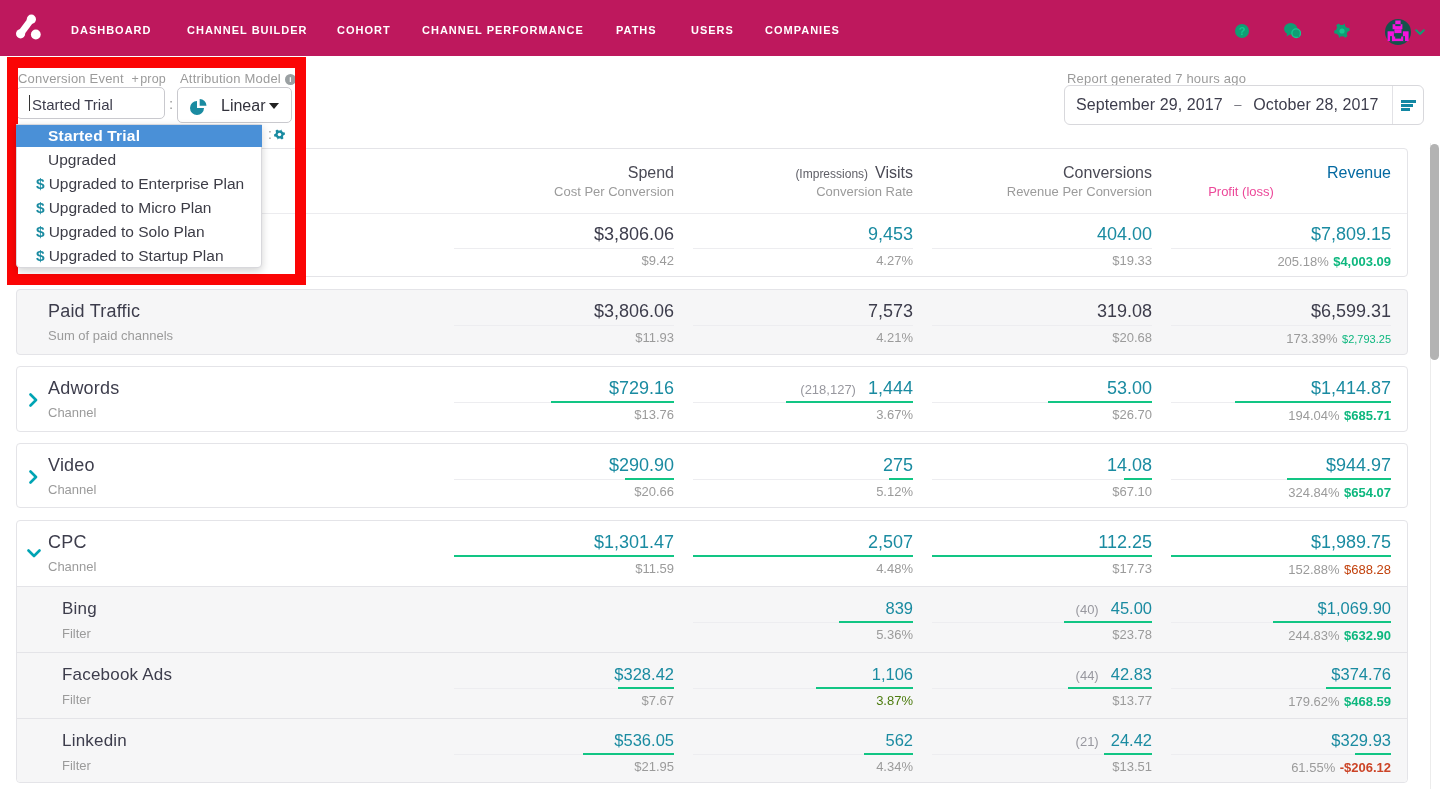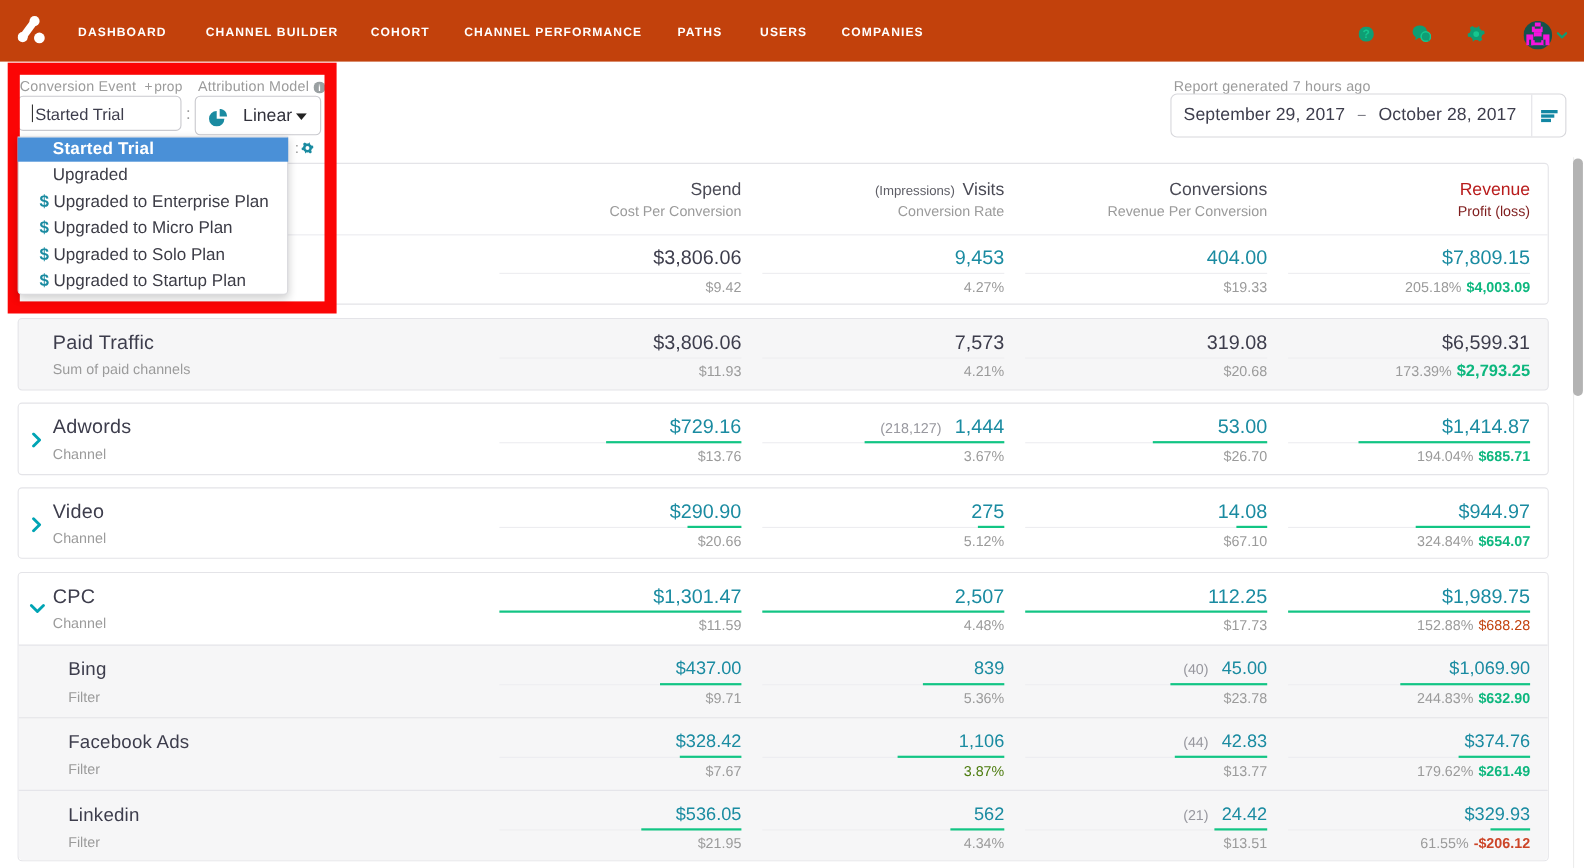--- a/index.html
+++ b/index.html
@@ -1,18 +1,18 @@
 <!DOCTYPE html>
 <html><head><meta charset="utf-8"><style>
 *{margin:0;padding:0;box-sizing:border-box}
 html,body{width:1440px;height:789px;overflow:hidden}
 body{font-family:"Liberation Sans",sans-serif;background:#fff;position:relative}
 .card{position:absolute;left:16px;width:1392px;background:#fff;border:1px solid #e4e4e8;border-radius:4px}
 </style></head><body>
-<div style="position:absolute;left:0;top:0;width:1440px;height:56px;background:#c2410c">
+<div style="position:absolute;left:0;top:0;width:1440px;height:56px;background:#be185d">
 <svg style="position:absolute;left:16px;top:14px" width="26" height="26" viewBox="0 0 26 26">
 <circle cx="4.6" cy="19.8" r="4.6" fill="#fff"></circle>
       <circle cx="15.4" cy="5.2" r="4.6" fill="#fff"></circle>
 <line x1="4.6" y1="19.8" x2="15.4" y2="5.2" stroke="#fff" stroke-width="6.8"></line>
 <circle cx="19.8" cy="20.5" r="4.9" fill="#fff"></circle>
     </svg>
 <div style="position:absolute;left:71px;top:24px;font-size:11px;font-weight:bold;letter-spacing:1.0px;color:#fff">DASHBOARD</div>
 <div style="position:absolute;left:187px;top:24px;font-size:11px;font-weight:bold;letter-spacing:1.0px;color:#fff">CHANNEL BUILDER</div>
 <div style="position:absolute;left:337px;top:24px;font-size:11px;font-weight:bold;letter-spacing:1.0px;color:#fff">COHORT</div>
 <div style="position:absolute;left:422px;top:24px;font-size:11px;font-weight:bold;letter-spacing:1.0px;color:#fff">CHANNEL PERFORMANCE</div>
@@ -84,22 +84,22 @@
 <div style="position:absolute;left:1401px;top:100px;width:15px;height:2.5px;background:#1287a3"></div>
 <div style="position:absolute;left:1401px;top:104px;width:12px;height:2.5px;background:#1287a3"></div>
 <div style="position:absolute;left:1401px;top:108px;width:9px;height:2.5px;background:#1287a3"></div>
 <div class="card" style="top:148px;height:129px">
 <div style="position:absolute;left:357px;top:14px;width:300px;text-align:right;white-space:nowrap;line-height:20px"><span style="font-size:16px;color:#4a4a55">Spend</span></div>
 <div style="position:absolute;left:357px;top:35px;width:300px;text-align:right;font-size:13px;color:#9b9b9b;line-height:16px">Cost Per Conversion</div>
 <div style="position:absolute;left:596px;top:14px;width:300px;text-align:right;white-space:nowrap;line-height:20px"><span style="font-size:12px;color:#5e5e66;margin-right:7px">(Impressions)</span><span style="font-size:16px;color:#4a4a55">Visits</span></div>
 <div style="position:absolute;left:596px;top:35px;width:300px;text-align:right;font-size:13px;color:#9b9b9b;line-height:16px">Conversion Rate</div>
 <div style="position:absolute;left:835px;top:14px;width:300px;text-align:right;white-space:nowrap;line-height:20px"><span style="font-size:16px;color:#4a4a55">Conversions</span></div>
 <div style="position:absolute;left:835px;top:35px;width:300px;text-align:right;font-size:13px;color:#9b9b9b;line-height:16px">Revenue Per Conversion</div>
-<div style="position:absolute;left:1074px;top:14px;width:300px;text-align:right;white-space:nowrap;line-height:20px"><span style="font-size:16px;color:#b91c1c">Revenue</span></div>
-<div style="position:absolute;left:1074px;top:35px;width:300px;text-align:right;font-size:13px;color:#7f1d1d;line-height:16px">Profit (loss)</div>
+<div style="position:absolute;left:1074px;top:14px;width:300px;text-align:right;white-space:nowrap;line-height:20px"><span style="font-size:16px;color:#0369a1">Revenue</span></div>
+<div style="position:absolute;left:1074px;top:35px;width:300px;text-align:center;font-size:13px;color:#ec4899;line-height:16px">Profit (loss)</div>
 <div style="position:absolute;left:0;top:64px;width:100%;height:1px;background:#ececef"></div>
 <div style="position:absolute;left:0;top:64px;width:100%;height:66px">
       <div style="position:absolute;left:437px;top:0;width:220px;height:100%">
         <div style="position:absolute;top:10px;right:0;white-space:nowrap;line-height:22px"><span style="font-size:18px;color:#3d3d4c">$3,806.06</span></div>
         <div style="position:absolute;top:35px;left:0;width:220px;height:1px;background:#ededf0"></div>
         <div style="position:absolute;top:40px;right:0;font-size:13px;color:#9b9b9b;line-height:16px">$9.42</div>
       </div>
       <div style="position:absolute;left:676px;top:0;width:220px;height:100%">
         <div style="position:absolute;top:10px;right:0;white-space:nowrap;line-height:22px"><span style="font-size:18px;color:#1a8ba1">9,453</span></div>
         <div style="position:absolute;top:35px;left:0;width:220px;height:1px;background:#ededf0"></div>
@@ -132,21 +132,21 @@
         <div style="position:absolute;top:40px;right:0;font-size:13px;color:#9b9b9b;line-height:16px">4.21%</div>
       </div>
       <div style="position:absolute;left:915px;top:0;width:220px;height:100%">
         <div style="position:absolute;top:10px;right:0;white-space:nowrap;line-height:22px"><span style="font-size:18px;color:#3d3d4c">319.08</span></div>
         <div style="position:absolute;top:35px;left:0;width:220px;height:1px;background:#ededf0"></div>
         <div style="position:absolute;top:40px;right:0;font-size:13px;color:#9b9b9b;line-height:16px">$20.68</div>
       </div>
       <div style="position:absolute;left:1154px;top:0;width:220px;height:100%">
         <div style="position:absolute;top:10px;right:0;white-space:nowrap;line-height:22px"><span style="font-size:18px;color:#3d3d4c">$6,599.31</span></div>
         <div style="position:absolute;top:35px;left:0;width:220px;height:1px;background:#ededf0"></div>
-        <div style="position:absolute;top:40px;right:0;white-space:nowrap;line-height:16px"><span style="font-size:13px;color:#9b9b9b">173.39%</span> <span style="font-size:15px;font-weight:bold;color:#0db77e">$2,793.25</span></div>
+        <div style="position:absolute;top:40px;right:0;white-space:nowrap;line-height:16px"><span style="font-size:13px;color:#9b9b9b">173.39%</span> <span style="font-size:11px;font-weight:normal;color:#0db77e">$2,793.25</span></div>
       </div>
     </div>
 </div>
 <div class="card" style="top:366px;height:66px">
 <div style="position:absolute;left:0;top:0px;width:100%;height:66px">
       <svg style="position:absolute;left:12px;top:26px" width="9" height="14" viewBox="0 0 9 14">
         <path d="M1.5 1.5 L7 7 L1.5 12.5" fill="none" stroke="#00a4b4" stroke-width="2.6" stroke-linecap="round" stroke-linejoin="round"></path>
       </svg>
       <div style="position:absolute;left:31px;top:10px;font-size:18px;color:#3d3d4c;line-height:22px;letter-spacing:.2px">Adwords</div>
       <div style="position:absolute;left:31px;top:37px;font-size:13px;color:#9b9b9b;line-height:17px">Channel</div>
@@ -239,26 +239,20 @@
         <div style="position:absolute;top:35px;left:0;width:220px;height:1px;background:#ededf0"></div>
         <div style="position:absolute;top:34px;right:0;width:220px;height:2px;background:#12c584"></div>
         <div style="position:absolute;top:40px;right:0;white-space:nowrap;line-height:16px"><span style="font-size:13px;color:#9b9b9b">152.88%</span> <span style="font-size:13px;font-weight:normal;color:#c2410c">$688.28</span></div>
       </div>
     </div>
 <div style="position:absolute;left:0;top:65px;width:100%;height:196px;background:#f6f6f7;border-radius:0 0 4px 4px"></div>
 <div style="position:absolute;left:0;top:65px;width:100%;height:1px;background:#e4e4e8"></div>
 <div style="position:absolute;left:0;top:66px;width:100%;height:66px">
       <div style="position:absolute;left:45px;top:11px;font-size:17px;color:#3d3d4c;line-height:22px;letter-spacing:.2px">Bing</div>
       <div style="position:absolute;left:45px;top:38px;font-size:13px;color:#9b9b9b;line-height:17px">Filter</div>
-      <div style="position:absolute;left:437px;top:0;width:220px;height:100%">
-        <div style="position:absolute;top:10px;right:0;white-space:nowrap;line-height:22px"><span style="font-size:16.5px;color:#1a8ba1">$437.00</span></div>
-        <div style="position:absolute;top:35px;left:0;width:220px;height:1px;background:#ededf0"></div>
-        <div style="position:absolute;top:34px;right:0;width:74px;height:2px;background:#12c584"></div>
-        <div style="position:absolute;top:40px;right:0;font-size:13px;color:#9b9b9b;line-height:16px">$9.71</div>
-      </div>
       <div style="position:absolute;left:676px;top:0;width:220px;height:100%">
         <div style="position:absolute;top:10px;right:0;white-space:nowrap;line-height:22px"><span style="font-size:16.5px;color:#1a8ba1">839</span></div>
         <div style="position:absolute;top:35px;left:0;width:220px;height:1px;background:#ededf0"></div>
         <div style="position:absolute;top:34px;right:0;width:74px;height:2px;background:#12c584"></div>
         <div style="position:absolute;top:40px;right:0;font-size:13px;color:#9b9b9b;line-height:16px">5.36%</div>
       </div>
       <div style="position:absolute;left:915px;top:0;width:220px;height:100%">
         <div style="position:absolute;top:10px;right:0;white-space:nowrap;line-height:22px"><span style="font-size:13px;color:#98989f;margin-right:12px">(40)</span><span style="font-size:16.5px;color:#1a8ba1">45.00</span></div>
         <div style="position:absolute;top:35px;left:0;width:220px;height:1px;background:#ededf0"></div>
         <div style="position:absolute;top:34px;right:0;width:88px;height:2px;background:#12c584"></div>
@@ -290,21 +284,21 @@
       <div style="position:absolute;left:915px;top:0;width:220px;height:100%">
         <div style="position:absolute;top:10px;right:0;white-space:nowrap;line-height:22px"><span style="font-size:13px;color:#98989f;margin-right:12px">(44)</span><span style="font-size:16.5px;color:#1a8ba1">42.83</span></div>
         <div style="position:absolute;top:35px;left:0;width:220px;height:1px;background:#ededf0"></div>
         <div style="position:absolute;top:34px;right:0;width:84px;height:2px;background:#12c584"></div>
         <div style="position:absolute;top:40px;right:0;font-size:13px;color:#9b9b9b;line-height:16px">$13.77</div>
       </div>
       <div style="position:absolute;left:1154px;top:0;width:220px;height:100%">
         <div style="position:absolute;top:10px;right:0;white-space:nowrap;line-height:22px"><span style="font-size:16.5px;color:#1a8ba1">$374.76</span></div>
         <div style="position:absolute;top:35px;left:0;width:220px;height:1px;background:#ededf0"></div>
         <div style="position:absolute;top:34px;right:0;width:65px;height:2px;background:#12c584"></div>
-        <div style="position:absolute;top:40px;right:0;white-space:nowrap;line-height:16px"><span style="font-size:13px;color:#9b9b9b">179.62%</span> <span style="font-size:13px;font-weight:bold;color:#0db77e">$261.49</span></div>
+        <div style="position:absolute;top:40px;right:0;white-space:nowrap;line-height:16px"><span style="font-size:13px;color:#9b9b9b">179.62%</span> <span style="font-size:13px;font-weight:bold;color:#0db77e">$468.59</span></div>
       </div>
     </div>
 <div style="position:absolute;left:0;top:197px;width:100%;height:1px;background:#e4e4e8"></div>
 <div style="position:absolute;left:0;top:198px;width:100%;height:66px">
       <div style="position:absolute;left:45px;top:11px;font-size:17px;color:#3d3d4c;line-height:22px;letter-spacing:.2px">Linkedin</div>
       <div style="position:absolute;left:45px;top:38px;font-size:13px;color:#9b9b9b;line-height:17px">Filter</div>
       <div style="position:absolute;left:437px;top:0;width:220px;height:100%">
         <div style="position:absolute;top:10px;right:0;white-space:nowrap;line-height:22px"><span style="font-size:16.5px;color:#1a8ba1">$536.05</span></div>
         <div style="position:absolute;top:35px;left:0;width:220px;height:1px;background:#ededf0"></div>
         <div style="position:absolute;top:34px;right:0;width:91px;height:2px;background:#12c584"></div>

